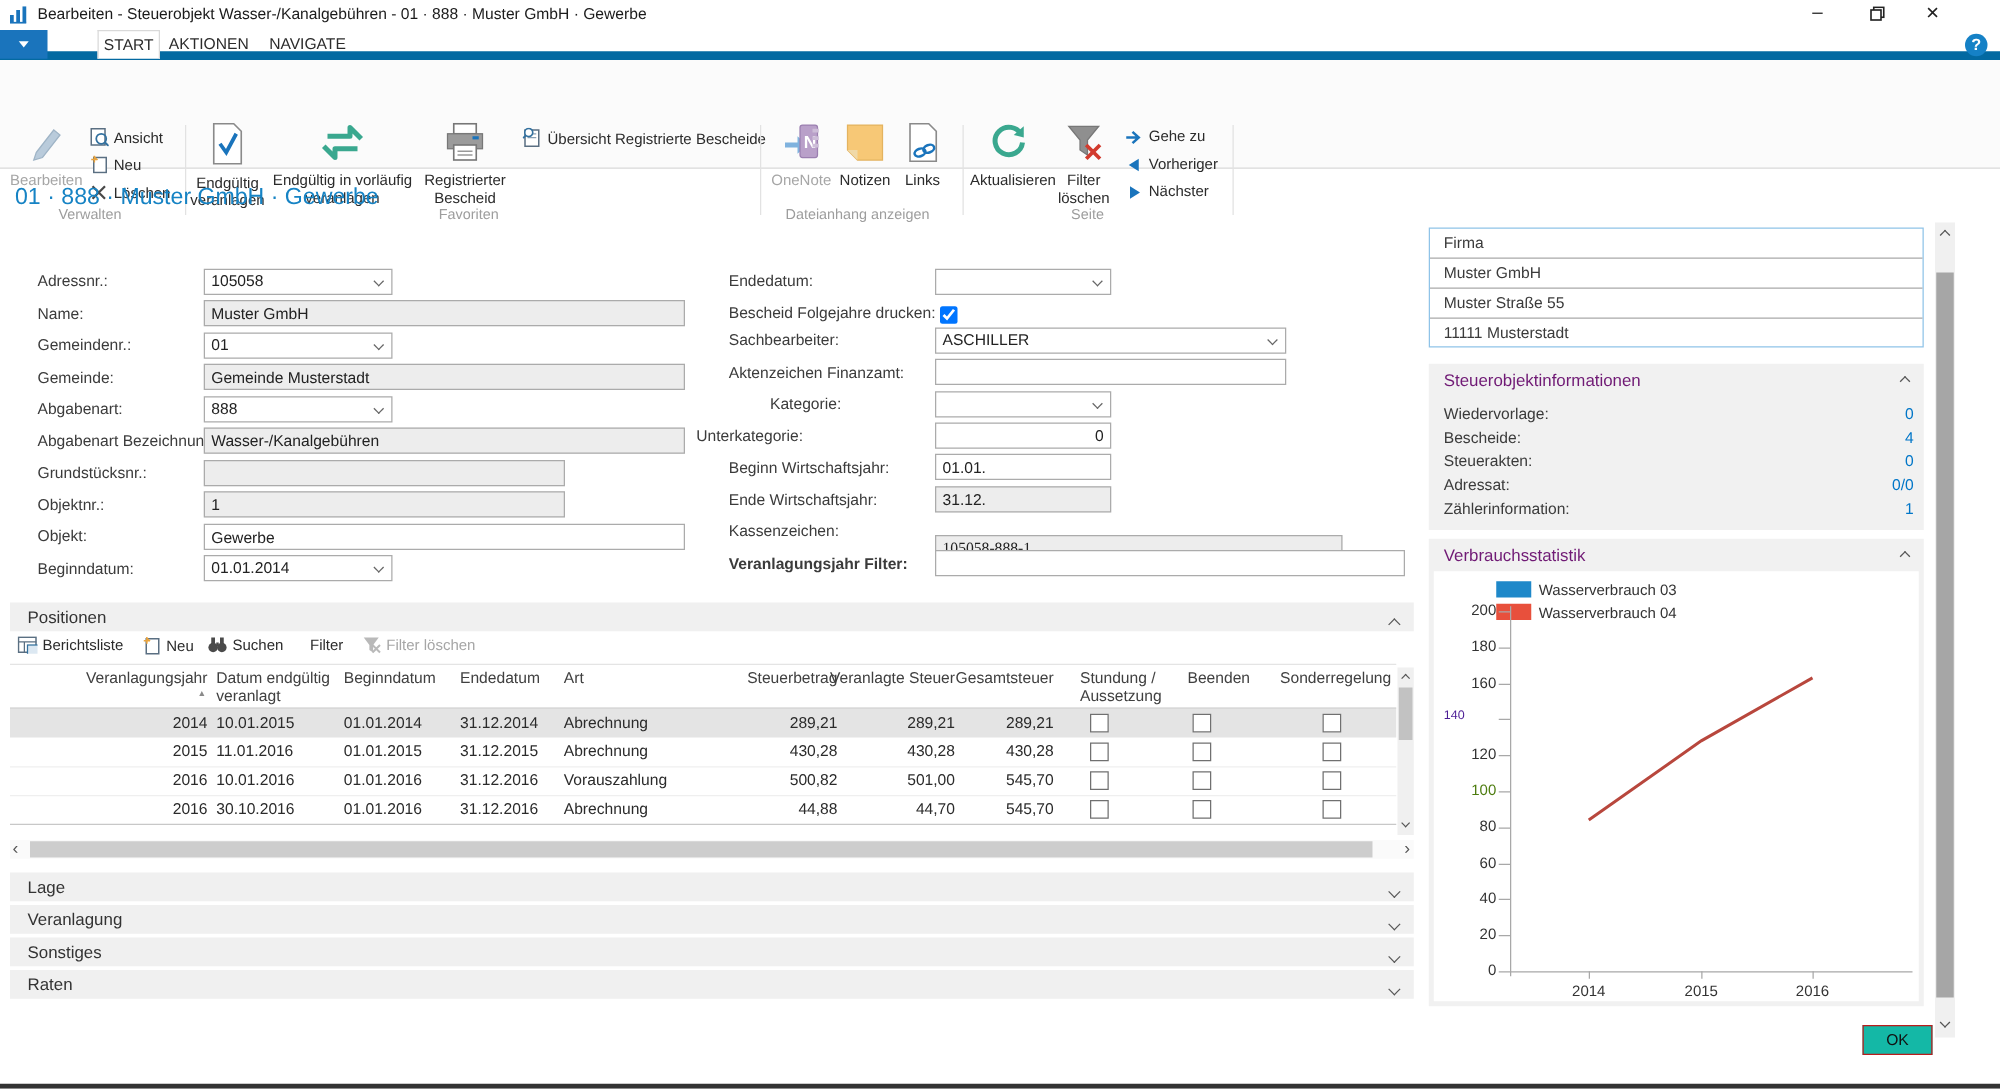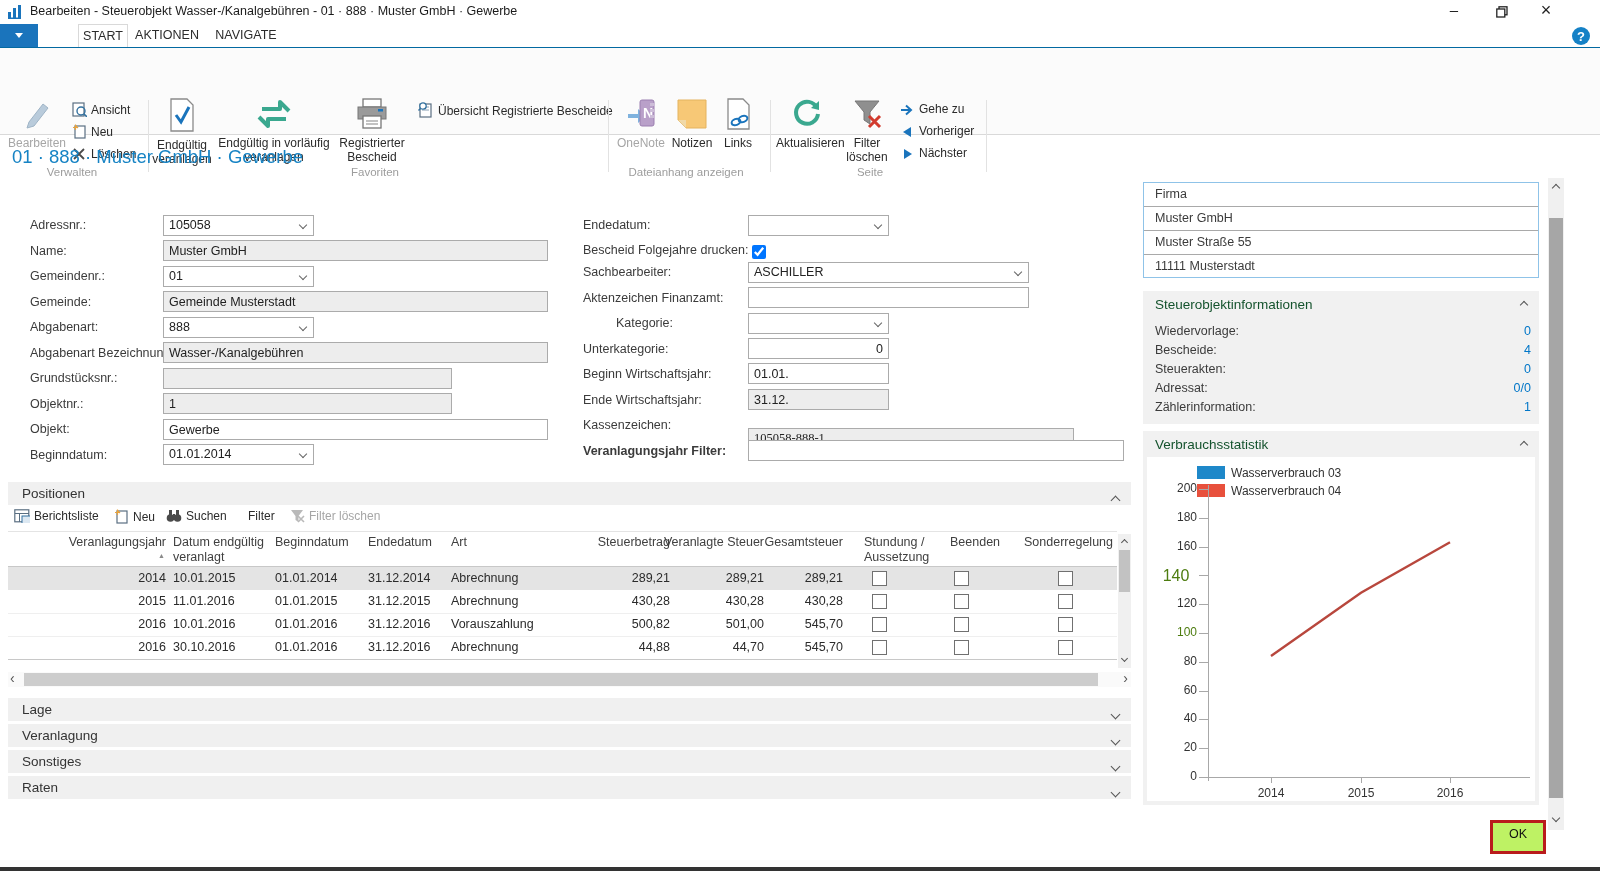--- a/index.html
+++ b/index.html
@@ -23,21 +23,21 @@
   .bigbtn .cap{font-size:12px;color:#2b2b2b;line-height:13.5px;margin-top:3px;white-space:nowrap;}
   .smbtn{position:absolute;height:20px;font-size:12px;color:#2b2b2b;white-space:nowrap;}
   .smbtn svg,.smbtn .gl{vertical-align:-3px;margin-right:4px;}
   .dis{color:#a6a6a6 !important;}
   .vdiv{position:absolute;top:52px;height:72px;width:1px;background:#e2e2e2;}
   .cell{position:absolute;font-size:12.5px;color:#2b2b2b;white-space:nowrap;}
   .num{text-align:right;}
   .cb{position:absolute;width:13px;height:13px;border:1px solid #707070;background:#fff;}
   .hrow{position:absolute;font-size:12.5px;color:#404040;white-space:nowrap;line-height:15px;}
   .factcard{position:absolute;left:1143px;width:396px;background:#f1f1f1;}
-  .factcard .hd{position:absolute;left:12px;top:6px;font-size:13.5px;color:#14532d;}
+  .factcard .hd{position:absolute;left:12px;top:6px;font-size:13.5px;color:#701a75;}
   .inf-lbl{position:absolute;left:12px;font-size:12.5px;color:#3b3b3b;}
   .inf-val{position:absolute;right:8px;font-size:12.5px;color:#0076c8;text-align:right;}
   .sbar{position:absolute;background:#f0f0f0;}
   .thumb{position:absolute;background:#c2c2c2;}
   .chev-btn{position:absolute;display:flex;align-items:center;justify-content:center;}
 </style>
 </head>
 <body>
 
 <div class="screen">
@@ -55,21 +55,21 @@
     <span class="abs" style="left:1438px;top:1px;width:32px;height:22px;text-align:center;font-size:15px;color:#222;">–</span>
     <span class="abs" style="left:1486px;top:4px;width:32px;height:18px;text-align:center;">
       <svg width="12" height="12">
           <rect x="3" y="0.8" width="8" height="8" fill="none" stroke="#222" stroke-width="1.3"></rect>
           <rect x="0.8" y="3" width="8" height="8" fill="#fff" stroke="#222" stroke-width="1.3"></rect>
         </svg>
     </span>
     <span class="abs" style="left:1530px;top:0px;width:32px;height:22px;text-align:center;font-size:18px;color:#222;">×</span>
   </div>
 
-  <div class="abs" style="left:0;top:24px;width:1600px;height:24px;background:#fff;border-bottom:1px solid #0369a1;box-sizing:border-box;">
+  <div class="abs" style="left:0;top:24px;width:1600px;height:24px;background:#fff;border-bottom:7px solid #0369a1;box-sizing:border-box;">
     <div class="abs" style="left:0;top:0;width:38px;height:23px;background:#1a74bc;">
       <span style="position:absolute;left:15px;top:9px;width:0;height:0;border-left:4.5px solid transparent;border-right:4.5px solid transparent;border-top:5px solid #fff;"></span>
     </div>
     <div class="abs" style="left:78px;top:0;width:50px;height:23px;background:#fff;border:1px solid #d9d9d9;border-bottom:none;box-sizing:border-box;text-align:center;">
       <span style="font-size:12.5px;color:#2b2b2b;line-height:22px;">START</span>
     </div>
     <div class="abs" style="left:128px;top:0;width:78px;height:23px;text-align:center;">
       <span style="font-size:12.5px;color:#2b2b2b;line-height:22px;">AKTIONEN</span>
     </div>
     <div class="abs" style="left:206px;top:0;width:80px;height:23px;text-align:center;">
@@ -243,21 +243,21 @@
   <div class="combo" style="left:163px;top:444px;width:151px;">
       <span class="val">01.01.2014</span>
       <span class="chv"></span>
     </div>
 
   <span class="lbl" style="left:583px;top:218px;">Endedatum:</span>
   <span class="lbl" style="left:583px;top:243px;">Bescheid Folgejahre drucken:</span>
   <span class="lbl" style="left:583px;top:265px;">Sachbearbeiter:</span>
   <span class="lbl" style="left:583px;top:291px;">Aktenzeichen Finanzamt:</span>
   <span class="lbl" style="left:616px;top:316px;">Kategorie:</span>
-  <span class="lbl" style="left:583px;top:342px;">Unterkategorie:</span>
+  <span class="lbl" style="left:557px;top:342px;">Unterkategorie:</span>
   <span class="lbl" style="left:583px;top:367px;">Beginn Wirtschaftsjahr:</span>
   <span class="lbl" style="left:583px;top:393px;">Ende Wirtschaftsjahr:</span>
   <span class="lbl" style="left:583px;top:418px;">Kassenzeichen:</span>
   <span class="lbl" style="left:583px;top:444px;font-weight:bold;">Veranlagungsjahr Filter:</span>
 
   <div class="combo" style="left:748px;top:215px;width:141px;">
       <span class="val"></span>
       <span class="chv"></span>
     </div>
   <input type="checkbox" class="abs" style="left: 748px; top: 242px; width: 14px; height: 14px;" checked="true">
@@ -467,21 +467,21 @@
         <div style="position: absolute; left: 8px; top: 254.4px; width: 42px; text-align: right; font-size: 12px; color: rgb(51, 51, 51);">40</div>
         <div style="position: absolute; left: 52px; top: 262.4px; width: 9px; height: 1px; background: rgb(168, 168, 168);"></div>
         <div style="position: absolute; left: 8px; top: 225.6px; width: 42px; text-align: right; font-size: 12px; color: rgb(51, 51, 51);">60</div>
         <div style="position: absolute; left: 52px; top: 233.6px; width: 9px; height: 1px; background: rgb(168, 168, 168);"></div>
         <div style="position: absolute; left: 8px; top: 196.8px; width: 42px; text-align: right; font-size: 12px; color: rgb(51, 51, 51);">80</div>
         <div style="position: absolute; left: 52px; top: 204.8px; width: 9px; height: 1px; background: rgb(168, 168, 168);"></div>
         <div style="position: absolute; left: 8px; top: 168px; width: 42px; text-align: right; font-size: 12px; color: #4d7c0f;">100</div>
         <div style="position: absolute; left: 52px; top: 176px; width: 9px; height: 1px; background: rgb(168, 168, 168);"></div>
         <div style="position: absolute; left: 8px; top: 139.2px; width: 42px; text-align: right; font-size: 12px; color: rgb(51, 51, 51);">120</div>
         <div style="position: absolute; left: 52px; top: 147.2px; width: 9px; height: 1px; background: rgb(168, 168, 168);"></div>
-        <div style="position: absolute; left: 8px; top: 110.4px; width: 42px; text-align: center; font-size: 16px; color: #4d7c0f;">140</div>
+        <div style="position: absolute; left: 8px; top: 110.4px; width: 42px; text-align: left; font-size: 10px; color: #4c1d95;">140</div>
         <div style="position: absolute; left: 52px; top: 118.4px; width: 9px; height: 1px; background: rgb(168, 168, 168);"></div>
         <div style="position: absolute; left: 8px; top: 81.6px; width: 42px; text-align: right; font-size: 12px; color: rgb(51, 51, 51);">160</div>
         <div style="position: absolute; left: 52px; top: 89.6px; width: 9px; height: 1px; background: rgb(168, 168, 168);"></div>
         <div style="position: absolute; left: 8px; top: 52.8px; width: 42px; text-align: right; font-size: 12px; color: rgb(51, 51, 51);">180</div>
         <div style="position: absolute; left: 52px; top: 60.8px; width: 9px; height: 1px; background: rgb(168, 168, 168);"></div>
         <div style="position: absolute; left: 8px; top: 24px; width: 42px; text-align: right; font-size: 12px; color: rgb(51, 51, 51);">200</div>
         <div style="position: absolute; left: 52px; top: 32px; width: 9px; height: 1px; background: rgb(168, 168, 168);"></div>
         <div style="position: absolute; left: 61px; top: 28px; width: 1px; height: 296px; background: rgb(168, 168, 168);"></div>
         <div style="position: absolute; left: 61px; top: 320px; width: 322px; height: 1px; background: rgb(168, 168, 168);"></div>
         <div style="position: absolute; left: 124px; top: 320px; width: 1px; height: 6px; background: rgb(168, 168, 168);"></div>
@@ -489,21 +489,21 @@
         <div style="position: absolute; left: 214px; top: 320px; width: 1px; height: 6px; background: rgb(168, 168, 168);"></div>
         <div style="position: absolute; left: 189px; top: 329px; width: 50px; text-align: center; font-size: 12px; color: rgb(51, 51, 51);">2015</div>
         <div style="position: absolute; left: 303px; top: 320px; width: 1px; height: 6px; background: rgb(168, 168, 168);"></div>
         <div style="position: absolute; left: 278px; top: 329px; width: 50px; text-align: center; font-size: 12px; color: rgb(51, 51, 51);">2016</div>
         <svg width="388" height="344" style="position: absolute; left: 0px; top: 0px;">
           <polyline points="124,199.04000000000002 214,135.68 303,85.28000000000003" fill="none" stroke="#b8473d" stroke-width="2.4"></polyline>
         </svg>
       </div>
   </div>
 
-  <div class="abs" style="left:1490px;top:820px;width:56px;height:34px;background:#bef264;border:3px solid #b91c1c;box-sizing:border-box;text-align:center;">
+  <div class="abs" style="left:1490px;top:820px;width:56px;height:24px;background:#14b8a6;border:1px solid #b91c1c;box-sizing:border-box;text-align:center;">
     <span style="font-size:12.5px;color:#111;line-height:22px;">OK</span>
   </div>
 
   <div class="sbar" style="left:1548px;top:178px;width:16px;height:652px;">
     <span class="chev-btn" style="left:0;top:4px;width:16px;height:12px;">
         <span class="chv up" style="width:5px;height:5px;"></span>
       </span>
     <span class="thumb" style="left:1px;top:40px;width:14px;height:580px;background:#a6a6a6;"></span>
     <span class="chev-btn" style="left:0;top:634px;width:16px;height:12px;">
         <span class="chv down" style="width:5px;height:5px;"></span>

